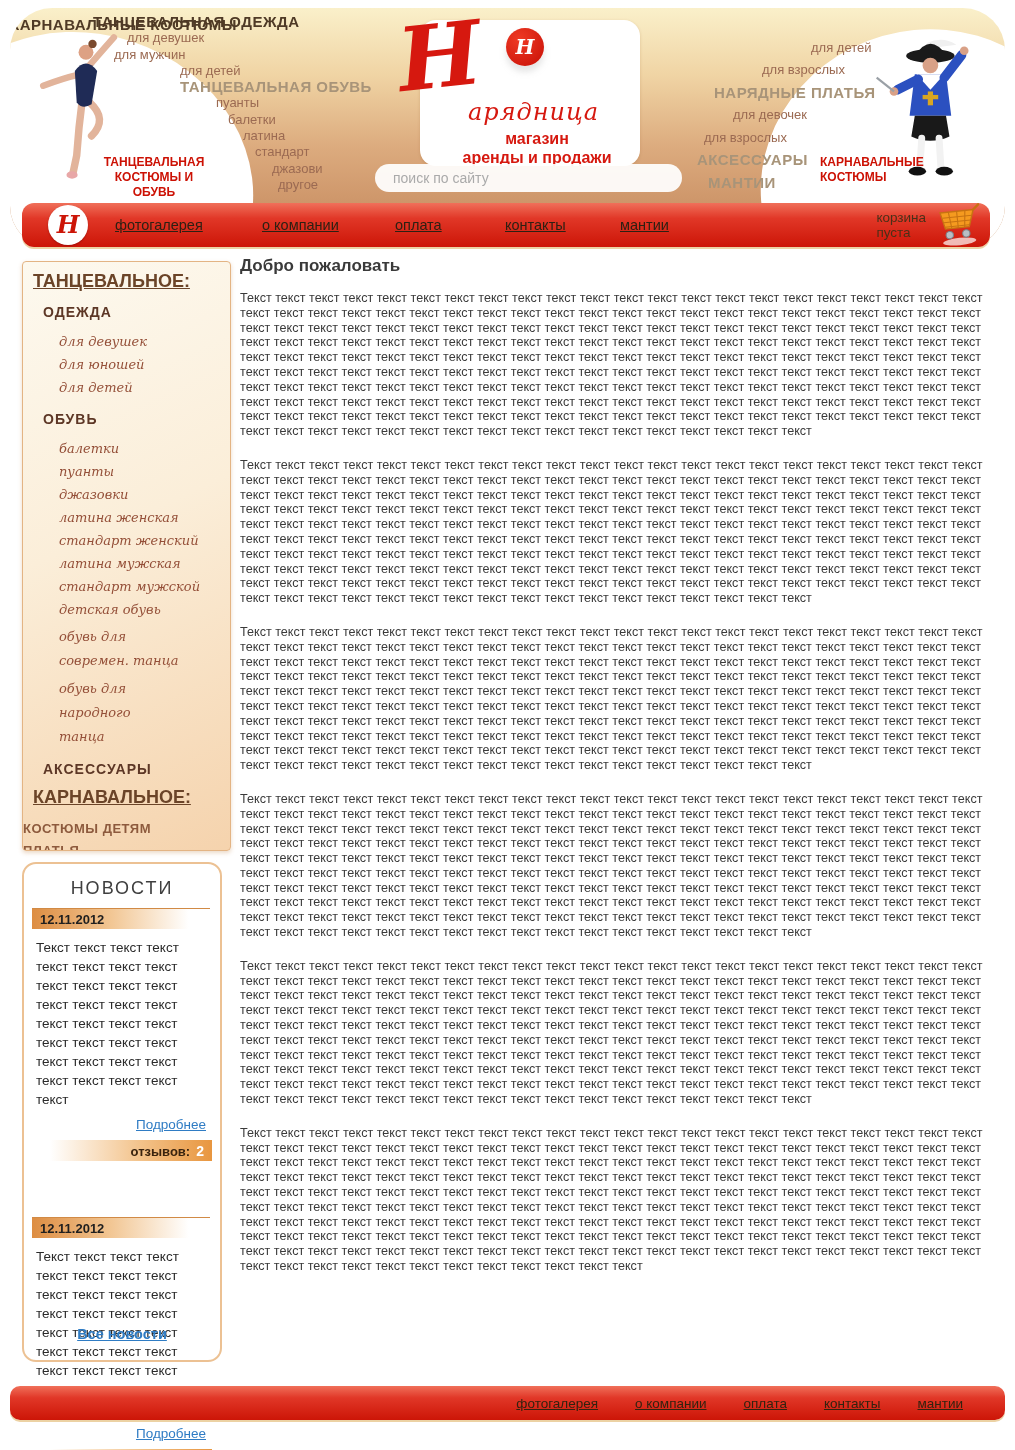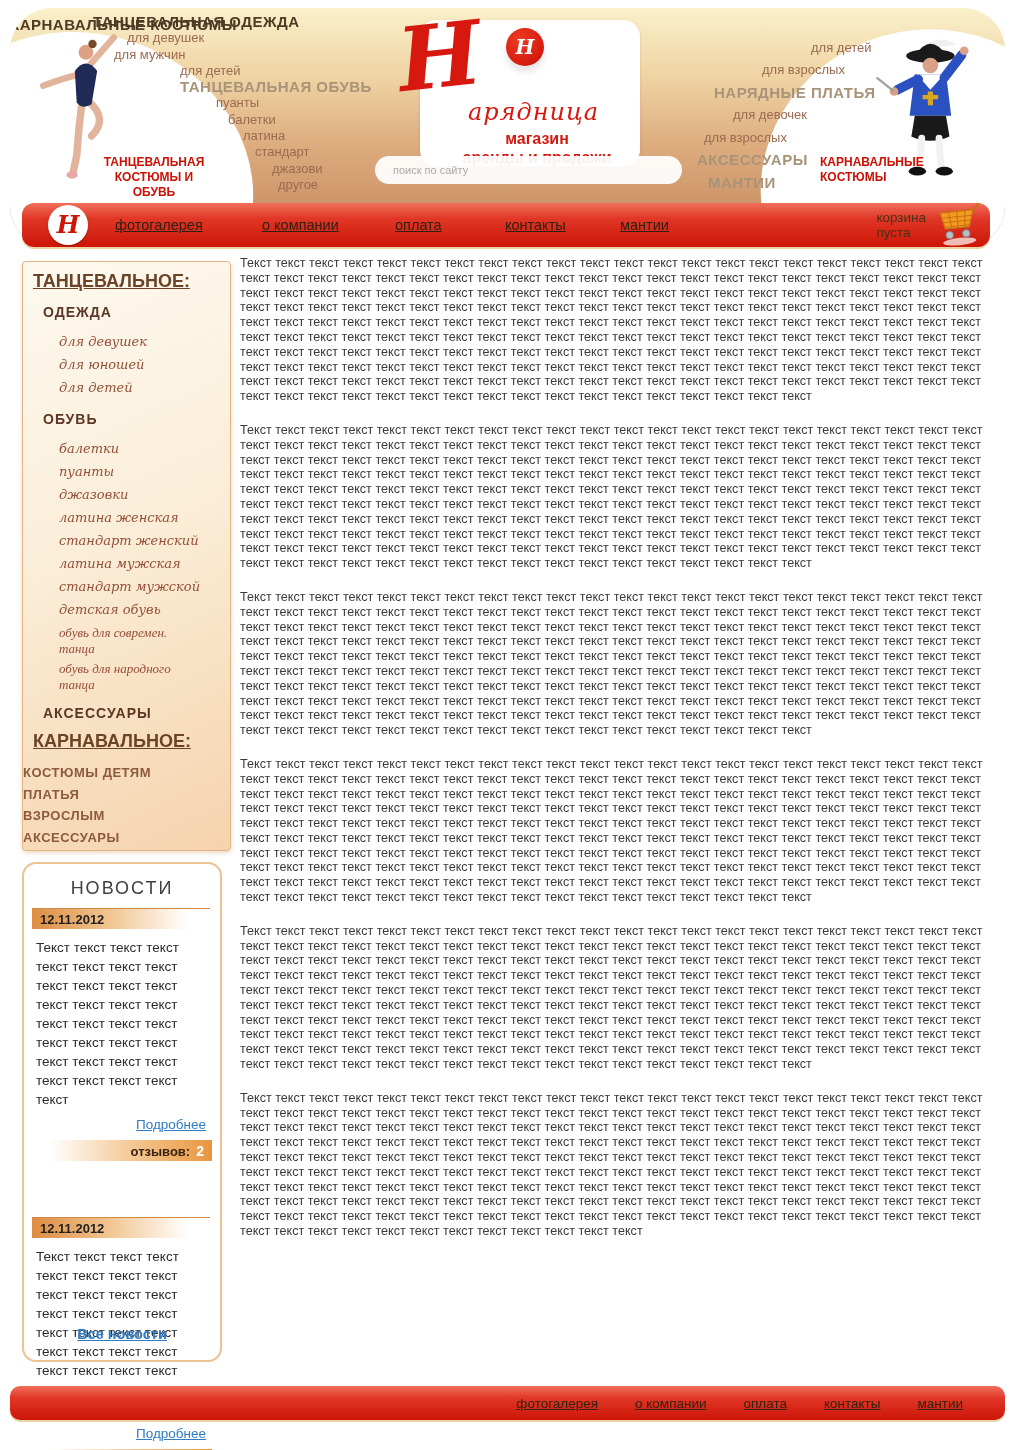--- a/index.html
+++ b/index.html
@@ -43,22 +43,22 @@
     font-weight:bold; font-size:88px; color:#d6180f; transform:rotate(-6deg); line-height:1; }
   .logo-script { position:absolute; left:48px; top:78px; font-family:"DejaVu Serif", serif; font-style:italic;
     font-size:24px; color:#d6180f; letter-spacing:1px; }
   .logo-mark { position:absolute; left:86px; top:8px; width:38px; height:38px; border-radius:50%;
     background:radial-gradient(circle at 35% 30%,#ef3a24,#c70f06); color:#fff; text-align:center;
     line-height:38px; font-family:"DejaVu Serif", serif; font-style:italic; font-weight:bold; font-size:20px;
     box-shadow:0 6px 6px rgba(180,180,180,.35); }
   .tagline { position:absolute; left:0; width:100%; text-align:center; font-weight:bold; font-size:16px; color:#d6180f;padding-left:14px; }
   .tag1 { top:110px; } .tag2 { top:129px; }
 
-  .search { position:absolute; left:365px; top:148px; width:307px; height:28px; border:none; border-radius:14px;
-    background:rgba(255,255,255,.93); padding:0 18px; font-size:11px; color:#7f1d1d; z-index:3; outline:none;
+  .search { position:absolute; left:365px; top:156px; width:307px; height:28px; border:none; border-radius:14px;
+    background:rgba(255,255,255,.93); padding:0 18px; font-size:14px; color:#7f1d1d; z-index:3; outline:none;
     font-family:"Liberation Sans", sans-serif; }
   .search::placeholder { color:#aaa; }
 
   
   .nav { position:absolute; left:22px; top:203px; width:968px; height:44px; border-radius:12px;
     background:linear-gradient(180deg,#ef6togg 0); }
   .nav { background:linear-gradient(180deg,#f0705a 0%,#e13727 35%,#cc1507 100%);
     box-shadow:0 2px 0 #ecd2a4; }
   .nav-logo { position:absolute; left:26px; top:2px; width:40px; height:40px; border-radius:50%; background:#fff;
     text-align:center; line-height:40px; font-family:"DejaVu Serif", serif; font-style:italic; font-weight:bold;
@@ -70,21 +70,21 @@
   .cart-txt span { display:block; }
 
   
   .side-cat { position:absolute; left:22px; top:261px; width:209px; height:590px; border-radius:4px;
     background:linear-gradient(155deg,#fdf9ef 0%,#fbeed9 45%,#f5d3ad 100%);
     border:1px solid #e3b484; box-shadow:0 2px 4px rgba(190,130,70,.3); overflow:hidden; }
   .sc-h1 { font-size:18px; font-weight:600; color:#6b4428; text-decoration:underline; margin:9px 0 10px 10px; }
   .sc-h2 { font-size:14px; font-weight:bold; letter-spacing:1px; color:#5d3726; margin:12px 0 10px 20px; }
   .sc-it { font-family:"DejaVu Serif", serif; font-style:italic; font-size:13px; color:#944f38;
     margin-left:36px; line-height:23px; cursor:pointer; }
-  .sc-it.wrap { line-height:16px; margin-top:4px; margin-bottom:3px;font-family:Liberation Serif, serif; }
+  .sc-it.wrap { line-height:24px; margin-top:4px; margin-bottom:3px; }
   .w1 { max-width:134px; } .w2 { max-width:120px; }
   .sc-carn { font-size:13px; font-weight:bold; letter-spacing:.5px; color:#8d5a3d; 
     line-height:21.5px; cursor:pointer; }
   .w3 { max-width:120px; }
 
   
   .side-news { position:absolute; left:22px; top:862px; width:200px; height:500px; background:#fff;
     border:2px solid #ecc193; border-radius:14px; }
   .news-h { font-size:18px; color:#3f3f3f; letter-spacing:2px; text-align:center; margin:14px 0 9px; }
   .date-band { height:21px; margin:0 10px 9px 8px; line-height:21px; padding-left:8px;
@@ -266,20 +266,21 @@
       <a class="more">Подробнее</a>
       <div class="rev-band">
         
       </div>
     </div>
 
     <a class="all-news">Все новости</a>
   </div>
 
   <div class="main">
+    <h1>Добро пожаловать</h1>
     <p>Текст текст текст текст текст текст текст текст текст текст текст текст текст текст текст текст текст текст текст текст текст текст текст текст текст текст текст текст текст текст текст текст текст текст текст текст текст текст текст текст текст текст текст текст текст текст текст текст текст текст текст текст текст текст текст текст текст текст текст текст текст текст текст текст текст текст текст текст текст текст текст текст текст текст текст текст текст текст текст текст текст текст текст текст текст текст текст текст текст текст текст текст текст текст текст текст текст текст текст текст текст текст текст текст текст текст текст текст текст текст текст текст текст текст текст текст текст текст текст текст текст текст текст текст текст текст текст текст текст текст текст текст текст текст текст текст текст текст текст текст текст текст текст текст текст текст текст текст текст текст текст текст текст текст текст текст текст текст текст текст текст текст текст текст текст текст текст текст текст текст текст текст текст текст текст текст текст текст текст текст текст текст текст текст текст текст текст текст текст текст текст текст текст текст текст текст текст текст текст текст текст текст текст текст текст текст текст текст текст текст текст текст текст текст текст</p>
     <p>Текст текст текст текст текст текст текст текст текст текст текст текст текст текст текст текст текст текст текст текст текст текст текст текст текст текст текст текст текст текст текст текст текст текст текст текст текст текст текст текст текст текст текст текст текст текст текст текст текст текст текст текст текст текст текст текст текст текст текст текст текст текст текст текст текст текст текст текст текст текст текст текст текст текст текст текст текст текст текст текст текст текст текст текст текст текст текст текст текст текст текст текст текст текст текст текст текст текст текст текст текст текст текст текст текст текст текст текст текст текст текст текст текст текст текст текст текст текст текст текст текст текст текст текст текст текст текст текст текст текст текст текст текст текст текст текст текст текст текст текст текст текст текст текст текст текст текст текст текст текст текст текст текст текст текст текст текст текст текст текст текст текст текст текст текст текст текст текст текст текст текст текст текст текст текст текст текст текст текст текст текст текст текст текст текст текст текст текст текст текст текст текст текст текст текст текст текст текст текст текст текст текст текст текст текст текст текст текст текст текст текст текст текст текст текст</p>
     <p>Текст текст текст текст текст текст текст текст текст текст текст текст текст текст текст текст текст текст текст текст текст текст текст текст текст текст текст текст текст текст текст текст текст текст текст текст текст текст текст текст текст текст текст текст текст текст текст текст текст текст текст текст текст текст текст текст текст текст текст текст текст текст текст текст текст текст текст текст текст текст текст текст текст текст текст текст текст текст текст текст текст текст текст текст текст текст текст текст текст текст текст текст текст текст текст текст текст текст текст текст текст текст текст текст текст текст текст текст текст текст текст текст текст текст текст текст текст текст текст текст текст текст текст текст текст текст текст текст текст текст текст текст текст текст текст текст текст текст текст текст текст текст текст текст текст текст текст текст текст текст текст текст текст текст текст текст текст текст текст текст текст текст текст текст текст текст текст текст текст текст текст текст текст текст текст текст текст текст текст текст текст текст текст текст текст текст текст текст текст текст текст текст текст текст текст текст текст текст текст текст текст текст текст текст текст текст текст текст текст текст текст текст текст текст текст</p>
     <p>Текст текст текст текст текст текст текст текст текст текст текст текст текст текст текст текст текст текст текст текст текст текст текст текст текст текст текст текст текст текст текст текст текст текст текст текст текст текст текст текст текст текст текст текст текст текст текст текст текст текст текст текст текст текст текст текст текст текст текст текст текст текст текст текст текст текст текст текст текст текст текст текст текст текст текст текст текст текст текст текст текст текст текст текст текст текст текст текст текст текст текст текст текст текст текст текст текст текст текст текст текст текст текст текст текст текст текст текст текст текст текст текст текст текст текст текст текст текст текст текст текст текст текст текст текст текст текст текст текст текст текст текст текст текст текст текст текст текст текст текст текст текст текст текст текст текст текст текст текст текст текст текст текст текст текст текст текст текст текст текст текст текст текст текст текст текст текст текст текст текст текст текст текст текст текст текст текст текст текст текст текст текст текст текст текст текст текст текст текст текст текст текст текст текст текст текст текст текст текст текст текст текст текст текст текст текст текст текст текст текст текст текст текст текст текст</p>
     <p>Текст текст текст текст текст текст текст текст текст текст текст текст текст текст текст текст текст текст текст текст текст текст текст текст текст текст текст текст текст текст текст текст текст текст текст текст текст текст текст текст текст текст текст текст текст текст текст текст текст текст текст текст текст текст текст текст текст текст текст текст текст текст текст текст текст текст текст текст текст текст текст текст текст текст текст текст текст текст текст текст текст текст текст текст текст текст текст текст текст текст текст текст текст текст текст текст текст текст текст текст текст текст текст текст текст текст текст текст текст текст текст текст текст текст текст текст текст текст текст текст текст текст текст текст текст текст текст текст текст текст текст текст текст текст текст текст текст текст текст текст текст текст текст текст текст текст текст текст текст текст текст текст текст текст текст текст текст текст текст текст текст текст текст текст текст текст текст текст текст текст текст текст текст текст текст текст текст текст текст текст текст текст текст текст текст текст текст текст текст текст текст текст текст текст текст текст текст текст текст текст текст текст текст текст текст текст текст текст текст текст текст текст текст текст текст</p>
     <p>Текст текст текст текст текст текст текст текст текст текст текст текст текст текст текст текст текст текст текст текст текст текст текст текст текст текст текст текст текст текст текст текст текст текст текст текст текст текст текст текст текст текст текст текст текст текст текст текст текст текст текст текст текст текст текст текст текст текст текст текст текст текст текст текст текст текст текст текст текст текст текст текст текст текст текст текст текст текст текст текст текст текст текст текст текст текст текст текст текст текст текст текст текст текст текст текст текст текст текст текст текст текст текст текст текст текст текст текст текст текст текст текст текст текст текст текст текст текст текст текст текст текст текст текст текст текст текст текст текст текст текст текст текст текст текст текст текст текст текст текст текст текст текст текст текст текст текст текст текст текст текст текст текст текст текст текст текст текст текст текст текст текст текст текст текст текст текст текст текст текст текст текст текст текст текст текст текст текст текст текст текст текст текст текст текст текст текст текст текст текст текст текст текст текст текст текст текст текст текст текст текст текст текст текст текст текст текст текст текст текст</p>
   </div>
 
   <div class="footer">
     <a class="fl">фотогалерея</a>

